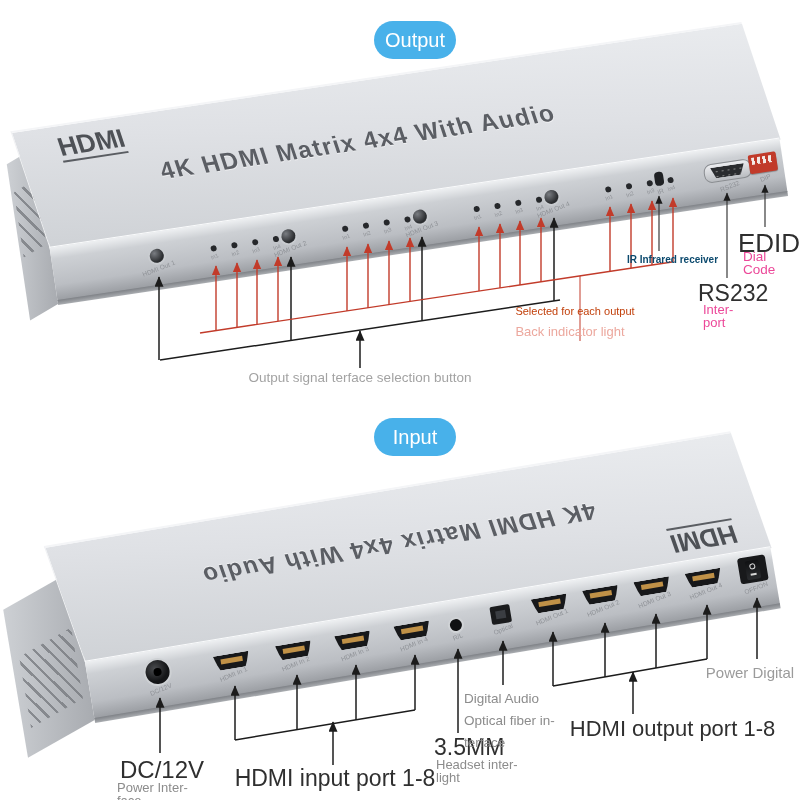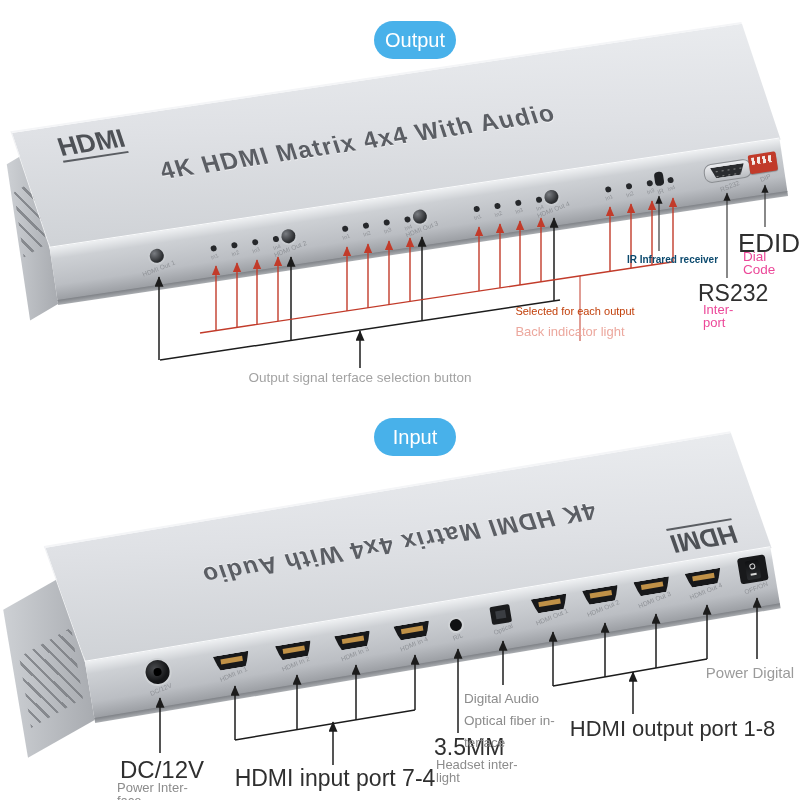--- a/index.html
+++ b/index.html
@@ -365,21 +365,21 @@
 <div class="lbl big center" style="left:698px;top:280px;width:64px;">RS232</div>
 <div class="lbl sub dark" style="left:703px;top:303px;">Inter-
 port</div>
 <div class="lbl big center" style="left:738px;top:229px;width:58px;font-size:26px;">EDID</div>
 <div class="lbl sub dark" style="left:743px;top:250px;font-size:13.5px;">Dial
 Code</div>
 
 <div class="lbl big center" style="left:114px;top:756px;width:96px;font-size:24px;">DC/12V</div>
 <div class="lbl sub" style="left:117px;top:781px;">Power Inter-
 face</div>
-<div class="lbl big center" style="left:225px;top:765px;width:220px;">HDMI input port 7-4</div>
+<div class="lbl big center" style="left:225px;top:765px;width:220px;">HDMI input port 1-8</div>
 <div class="lbl big" style="left:434px;top:734px;">3.5MM</div>
 <div class="lbl sub" style="left:436px;top:758px;">Headset inter-
 light</div>
 <div class="lbl sub" style="left:464px;top:688px;font-size:13.5px;line-height:22px;">Digital Audio
 Optical fiber in-
 terface</div>
 <div class="lbl big center" style="left:560px;top:716px;width:225px;font-size:22px;">HDMI output port 1-8</div>
 <div class="lbl center" style="left:700px;top:664px;width:100px;font-size:15px;color:#9b9b9b;">Power Digital</div>
 
 </body></html>

